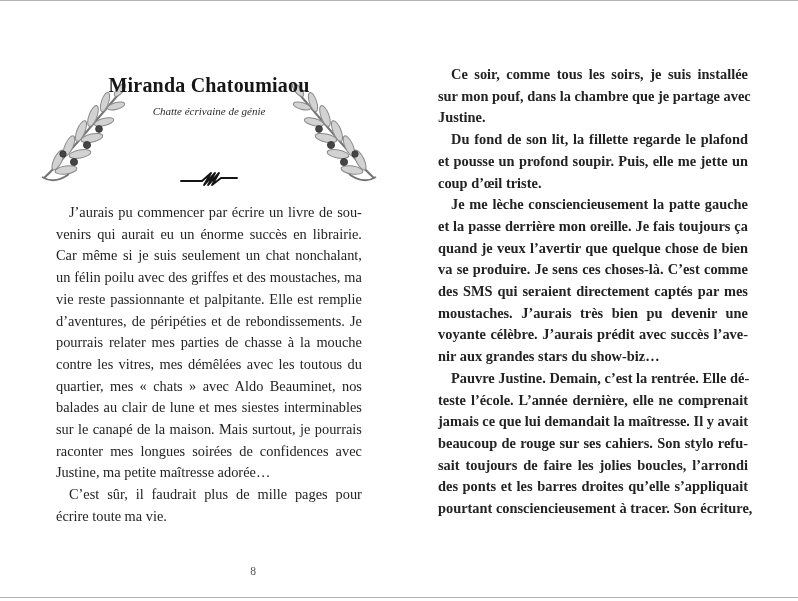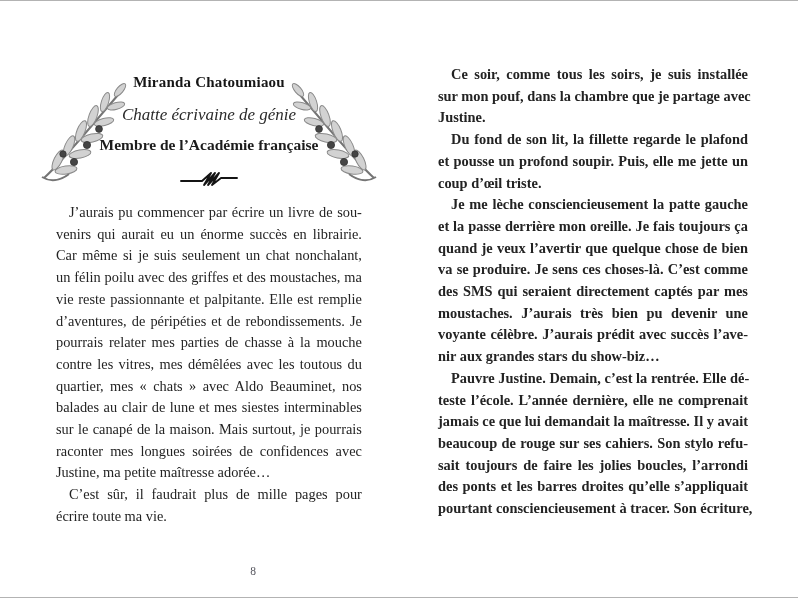--- a/index.html
+++ b/index.html
@@ -10,22 +10,22 @@
   .edge-line{position:absolute;left:0;width:798px;height:1px;background:#b3b3b3;}
   .edge-line.top{top:0;}
   .edge-line.bottom{top:597px;}
 
   .page{position:absolute;top:0;height:601px;}
   #left-page{left:56px;width:306px;}
   #right-page{left:438px;width:310px;font-weight:bold;}
 
   
   .hdr{position:absolute;left:0;width:306px;text-align:center;}
-  .hdr.title{top:74px;font-size:15px;font-weight:bold;letter-spacing:.2px;color:#161616;}
-  .hdr.subtitle{top:105px;font-size:17px;font-style:italic;color:#2a2a2a;}
+  .hdr.title{top:74px;font-size:20px;font-weight:bold;letter-spacing:.2px;color:#161616;}
+  .hdr.subtitle{top:105px;font-size:11px;font-style:italic;color:#2a2a2a;}
   .hdr.affiliation{top:136px;font-size:15.5px;font-weight:bold;color:#1c1c1c;}
   .branch{position:absolute;top:80px;width:96px;height:102px;}
   .branch.left{left:-20px;}
   .branch.right{left:230px;transform:scaleX(-1);}
   .divider{position:absolute;top:170px;left:0;width:306px;text-align:center;}
   .divider svg{display:inline-block;}
 
   
   .bodytext{position:absolute;transform-origin:left top;font-size:15.5px;line-height:21.7px;}
   #left-body{left:0;top:201px;width:330px;transform:scaleX(0.927);}
@@ -95,21 +95,20 @@
           <circle cx="38" cy="82" r="3.6"></circle>
           <circle cx="51" cy="65" r="3.6"></circle>
           <circle cx="63" cy="49" r="3.4"></circle>
           <circle cx="27" cy="74" r="3.2"></circle>
         </g>
       </svg>
     </div>
 
     <div class="hdr title">Miranda Chatoumiaou</div>
     <div class="hdr subtitle">Chatte écrivaine de génie</div>
-    <div class="hdr affiliation">Membre de l’Académie française</div>
 
     <div class="divider">
       <svg width="58" height="18" viewBox="0 0 58 18">
         <path d="M1,11 H22 L31,3 24,15 35,3 28,15 39,3 32,15 41,8 H57" fill="none" stroke="#141414" stroke-width="1.9" stroke-linecap="round" stroke-linejoin="round"></path>
       </svg>
     </div>
 
     <div class="bodytext" id="left-body">
         <div class="para">
           <div class="bline first">J’aurais pu commencer par écrire un livre de sou-</div>

